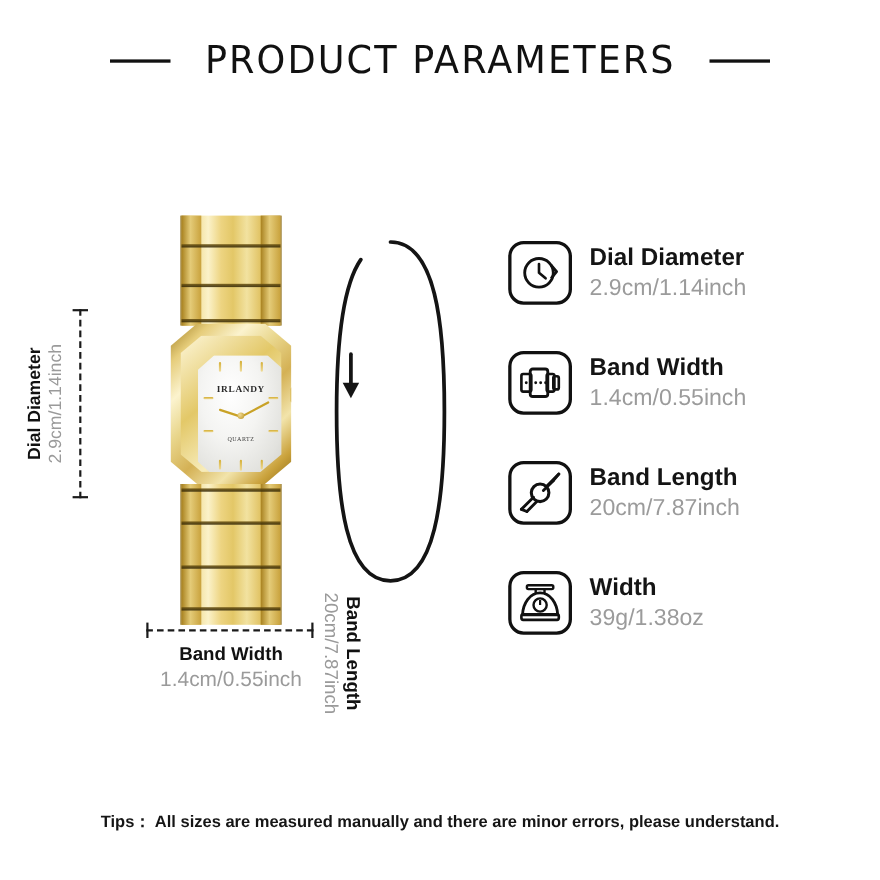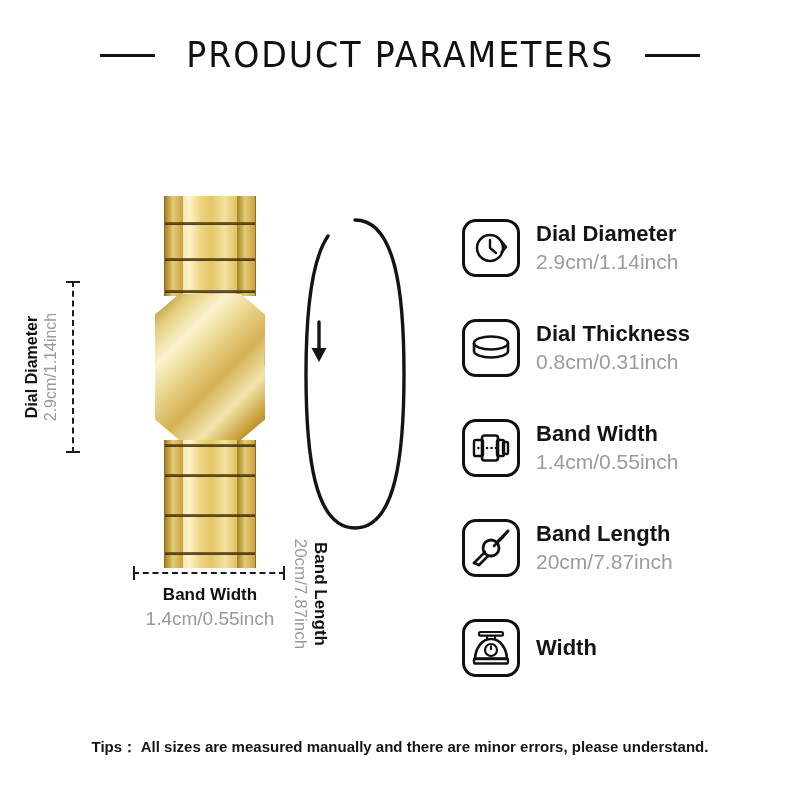--- a/index.html
+++ b/index.html
@@ -348,20 +348,41 @@
 
   <div class="band-seg" style="top:0; height:100px;">
     <div class="band-side-notch left"></div>
     <div class="band-side-notch right"></div>
     <div class="band-link-line" style="top:26px;"></div>
     <div class="band-link-line" style="top:62px;"></div>
     <div class="band-link-line" style="top:94px;"></div>
   </div>
 
   <div class="watch-case">
+    <div class="watch-bezel-inner">
+      <div class="dial">
+        <div class="dial-brand">IRLANDY</div>
+        <div class="dial-sub">QUARTZ</div>
+
+        <div class="dial-idx" style="left:19px; top:6px; width:1.6px; height:9px;"></div>
+        <div class="dial-idx" style="left:38px; top:5px; width:1.8px; height:10px;"></div>
+        <div class="dial-idx" style="left:57px; top:6px; width:1.6px; height:9px;"></div>
+        <div class="dial-idx" style="left:19px; top:95px; width:1.6px; height:9px;"></div>
+        <div class="dial-idx" style="left:38px; top:95px; width:1.8px; height:10px;"></div>
+        <div class="dial-idx" style="left:57px; top:95px; width:1.6px; height:9px;"></div>
+        <div class="dial-idx" style="left:5px; top:38px; width:9px; height:1.6px;"></div>
+        <div class="dial-idx" style="left:5px; top:68px; width:9px; height:1.6px;"></div>
+        <div class="dial-idx" style="left:64px; top:38px; width:9px; height:1.6px;"></div>
+        <div class="dial-idx" style="left:64px; top:68px; width:9px; height:1.6px;"></div>
+
+        <div class="hand" style="left:39px; top:55px; width:29px; height:1.6px; transform:rotate(-28deg);"></div>
+        <div class="hand" style="left:39px; top:55px; width:21px; height:1.8px; transform:rotate(198deg);"></div>
+        <div class="hand-cap"></div>
+      </div>
+    </div>
     <div class="crown"></div>
   </div>
 
   <div class="band-seg" style="top:244px; height:128px;">
     <div class="band-side-notch left"></div>
     <div class="band-side-notch right"></div>
     <div class="band-link-line" style="top:4px;"></div>
     <div class="band-link-line" style="top:34px;"></div>
     <div class="band-link-line" style="top:74px;"></div>
     <div class="band-link-line" style="top:112px;"></div>
@@ -409,32 +430,20 @@
         <path d="M30 13 L35 19 L30 25" fill="none" stroke="#111" stroke-width="2.6" stroke-linejoin="round"></path>
         <path d="M19 20 L19 12 M19 20 L25 25" fill="none" stroke="#111" stroke-width="2.4" stroke-linecap="round"></path>
       </svg>
     </div>
     <div class="spec-text">
       <div class="spec-title">Dial Diameter</div>
       <div class="spec-value">2.9cm/1.14inch</div>
     </div>
   </div>
 
-  <div class="spec-row">
-    <div class="spec-icon">
-      <svg width="42" height="40" viewBox="0 0 42 40">
-        <ellipse cx="21" cy="15" rx="17" ry="6.5" fill="none" stroke="#111" stroke-width="2.6"></ellipse>
-        <path d="M4 15 L4 23 C4 26.6 11.6 29.5 21 29.5 C30.4 29.5 38 26.6 38 23 L38 15" fill="none" stroke="#111" stroke-width="2.6"></path>
-      </svg>
-    </div>
-    <div class="spec-text">
-      <div class="spec-title">Dial Thickness</div>
-      <div class="spec-value">0.8cm/0.31inch</div>
-    </div>
-  </div>
 
   <div class="spec-row">
     <div class="spec-icon">
       <svg width="42" height="32" viewBox="0 0 42 32">
         <rect x="4" y="8" width="9" height="16" rx="1.6" fill="none" stroke="#111" stroke-width="2.4"></rect>
         <rect x="12" y="3.5" width="16" height="25" rx="2.4" fill="none" stroke="#111" stroke-width="2.6"></rect>
         <rect x="27" y="8" width="7" height="16" rx="1.6" fill="none" stroke="#111" stroke-width="2.4"></rect>
         <rect x="33" y="10" width="5" height="12" rx="1.6" fill="none" stroke="#111" stroke-width="2.4"></rect>
         <circle cx="8.4" cy="16" r="1.3" fill="#111"></circle>
         <circle cx="17" cy="16" r="1.3" fill="#111"></circle>
@@ -469,17 +478,18 @@
         <rect x="8" y="4" width="24" height="3.6" rx="1.4" fill="none" stroke="#111" stroke-width="2.2"></rect>
         <path d="M16 7.6 L16 11 M24 7.6 L24 11" fill="none" stroke="#111" stroke-width="2.2"></path>
         <path d="M20 11 C11 11 4.5 20 4 31 L36 31 C35.5 20 29 11 20 11 Z" fill="none" stroke="#111" stroke-width="2.6" stroke-linejoin="round"></path>
         <rect x="3" y="30.5" width="34" height="5" rx="1.6" fill="none" stroke="#111" stroke-width="2.4"></rect>
         <circle cx="20" cy="22" r="6" fill="none" stroke="#111" stroke-width="2.2"></circle>
         <path d="M20 22 L20 17.4" fill="none" stroke="#111" stroke-width="2"></path>
       </svg>
     </div>
     <div class="spec-text">
       <div class="spec-title">Width</div>
+      <div class="spec-value">39g/1.38oz</div>
     </div>
   </div>
 </div>
 
 <div class="footer">Tips： All sizes are measured manually and there are minor errors, please understand.</div>
 
 </body></html>

